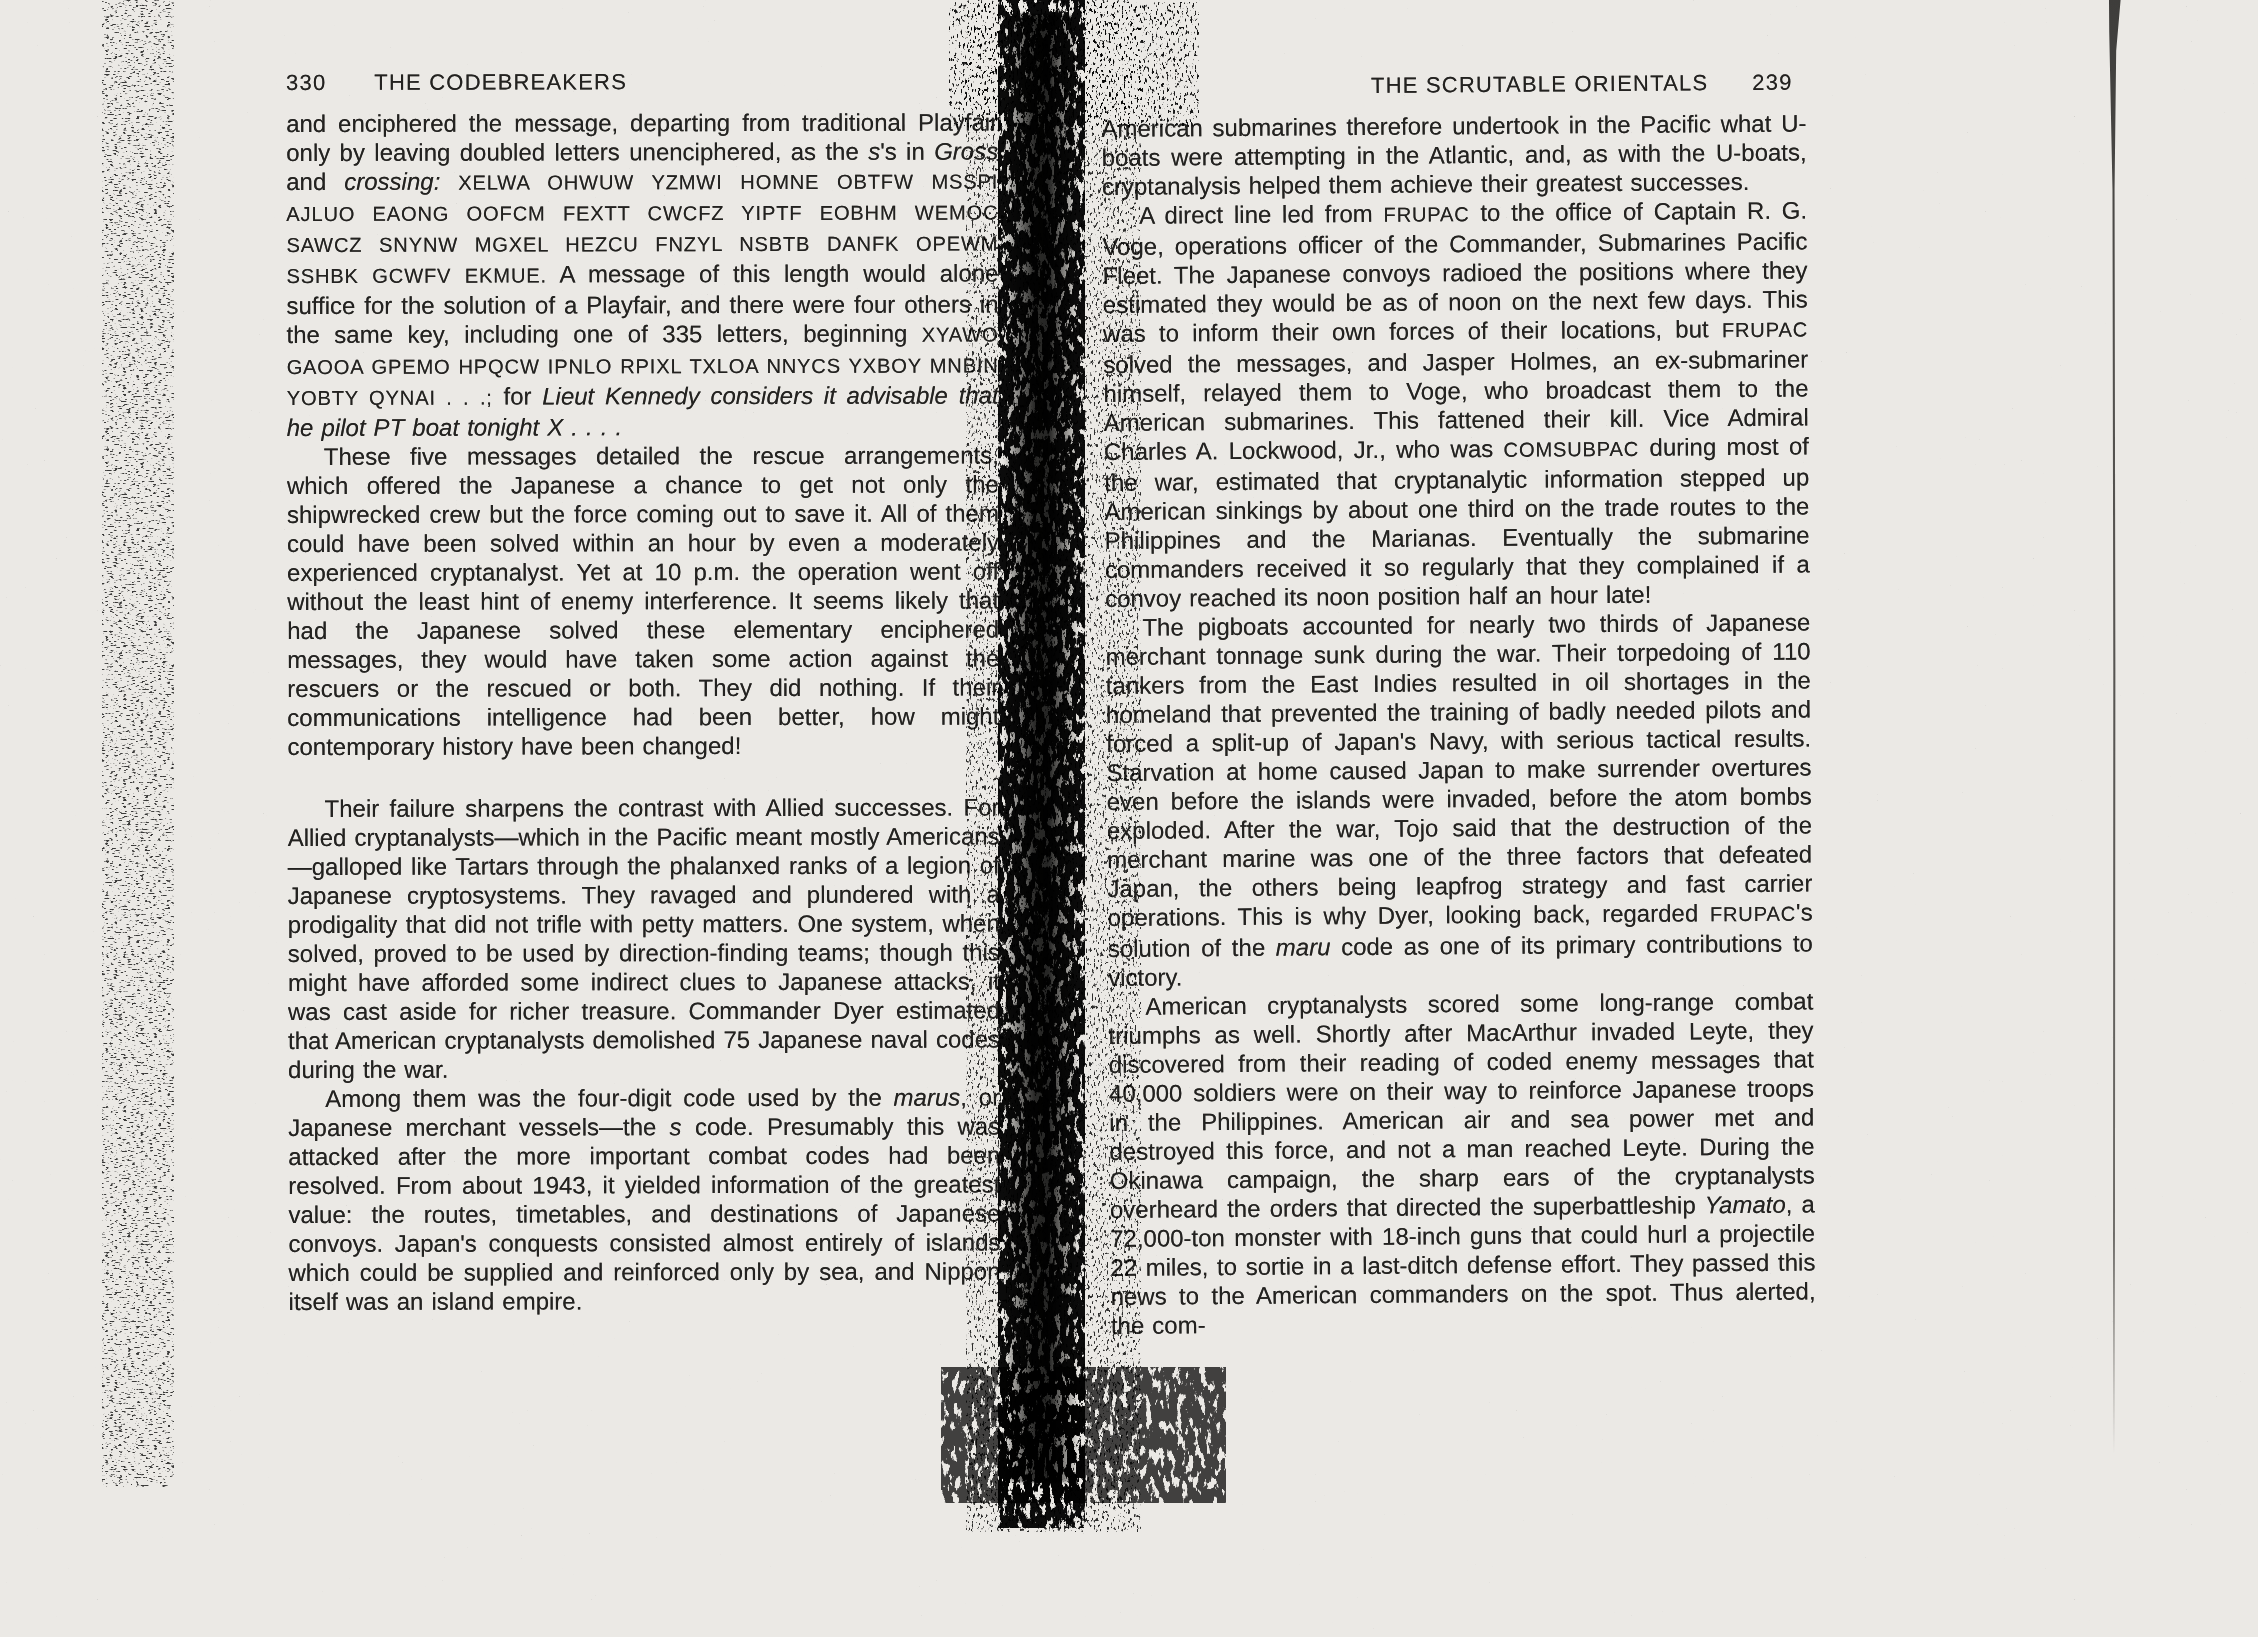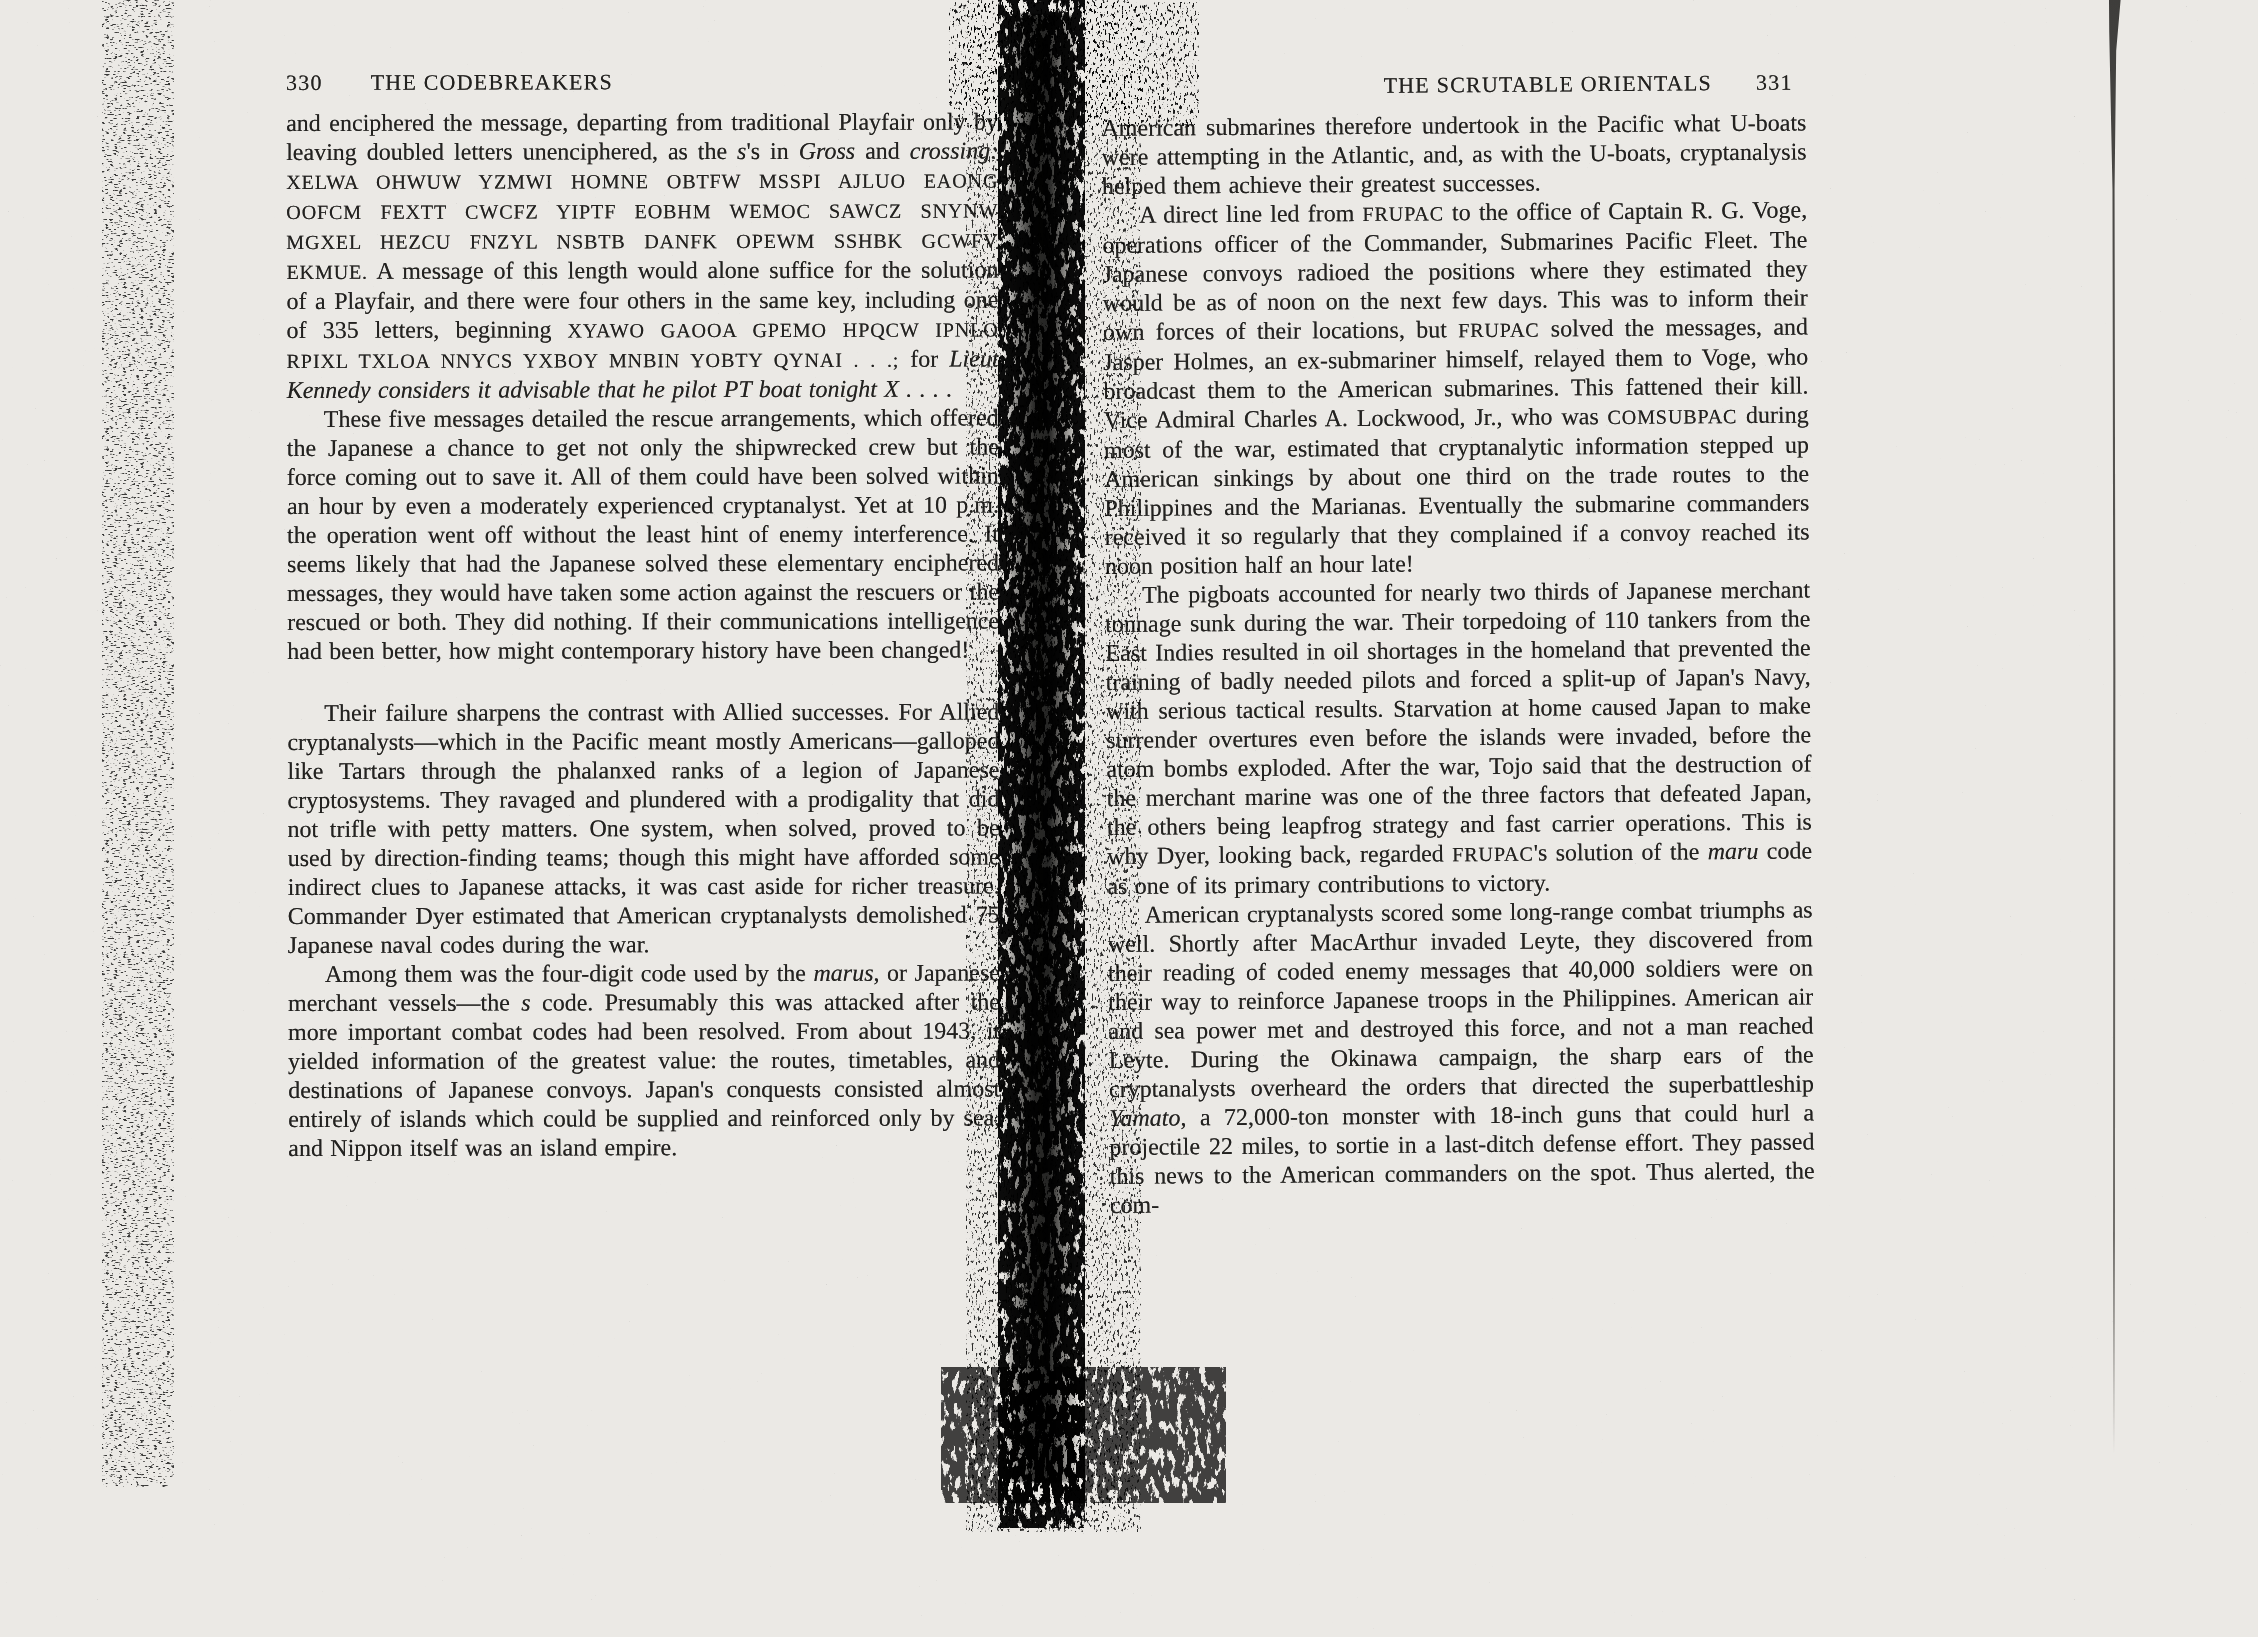--- a/index.html
+++ b/index.html
@@ -8,21 +8,21 @@
     width: 2258px;
     height: 1638px;
     overflow: hidden;
     background: #ebe9e5;
   }
   .sheet {
     position: relative;
     width: 2258px;
     height: 1638px;
     background: #ebe9e5;
-    font-family: Liberation Serif, serif;
+    font-family: Liberation Sans, sans-serif;
     color: #232220;
   }
   .col {
     position: absolute;
     text-shadow: 0 0 0.5px rgba(25,24,22,0.65);
   }
   .left-col {
     left: 286px;
     top: 70px;
     width: 712px;
@@ -107,21 +107,21 @@
         <p class="para"><span>and enciphered the message, departing from traditional Playfair only by leaving doubled letters unenciphered, as the </span><span class="seg-italic">s</span><span>'s in </span><span class="seg-italic">Gross</span><span> and </span><span class="seg-italic">crossing:</span><span> </span><span class="seg-caps">XELWA OHWUW YZMWI HOMNE OBTFW MSSPI AJLUO EAONG OOFCM FEXTT CWCFZ YIPTF EOBHM WEMOC SAWCZ SNYNW MGXEL HEZCU FNZYL NSBTB DANFK OPEWM SSHBK GCWFV EKMUE.</span><span> A message of this length would alone suffice for the solution of a Playfair, and there were four others in the same key, including one of 335 letters, beginning </span><span class="seg-caps">XYAWO GAOOA GPEMO HPQCW IPNLO RPIXL TXLOA NNYCS YXBOY MNBIN YOBTY QYNAI . . .;</span><span> for </span><span class="seg-italic">Lieut Kennedy considers it advisable that he pilot PT boat tonight X . . . .</span></p>
         <p class="para indent"><span>These five messages detailed the rescue arrangements, which offered the Japanese a chance to get not only the shipwrecked crew but the force coming out to save it. All of them could have been solved within an hour by even a moderately experienced cryptanalyst. Yet at 10 p.m. the operation went off without the least hint of enemy interference. It seems likely that had the Japanese solved these elementary enciphered messages, they would have taken some action against the rescuers or the rescued or both. They did nothing. If their communications intelligence had been better, how might contemporary history have been changed!</span></p>
         <p class="para indent space-before"><span>Their failure sharpens the contrast with Allied successes. For Allied cryptanalysts—which in the Pacific meant mostly Americans—galloped like Tartars through the phalanxed ranks of a legion of Japanese cryptosystems. They ravaged and plundered with a prodigality that did not trifle with petty matters. One system, when solved, proved to be used by direction-finding teams; though this might have afforded some indirect clues to Japanese attacks, it was cast aside for richer treasure. Commander Dyer estimated that American cryptanalysts demolished 75 Japanese naval codes during the war.</span></p>
         <p class="para indent"><span>Among them was the four-digit code used by the </span><span class="seg-italic">marus</span><span>, or Japanese merchant vessels—the </span><span class="seg-italic">s</span><span> code. Presumably this was attacked after the more important combat codes had been resolved. From about 1943, it yielded information of the greatest value: the routes, timetables, and destinations of Japanese convoys. Japan's conquests consisted almost entirely of islands which could be supplied and reinforced only by sea, and Nippon itself was an island empire.</span></p>
       </div>
   </div>
 
   <div class="col right-col">
     <div class="running-head right-head">
       <span>THE SCRUTABLE ORIENTALS</span>
-      <span>331</span>
+      <span>239</span>
     </div>
     <div class="body-text">
         <p class="para"><span>American submarines therefore undertook in the Pacific what U-boats were attempting in the Atlantic, and, as with the U-boats, cryptanalysis helped them achieve their greatest successes.</span></p>
         <p class="para indent"><span>A direct line led from </span><span class="seg-caps">FRUPAC</span><span> to the office of Captain R. G. Voge, operations officer of the Commander, Submarines Pacific Fleet. The Japanese convoys radioed the positions where they estimated they would be as of noon on the next few days. This was to inform their own forces of their locations, but </span><span class="seg-caps">FRUPAC</span><span> solved the messages, and Jasper Holmes, an ex-submariner himself, relayed them to Voge, who broadcast them to the American submarines. This fattened their kill. Vice Admiral Charles A. Lockwood, Jr., who was </span><span class="seg-caps">COMSUBPAC</span><span> during most of the war, estimated that cryptanalytic information stepped up American sinkings by about one third on the trade routes to the Philippines and the Marianas. Eventually the submarine commanders received it so regularly that they complained if a convoy reached its noon position half an hour late!</span></p>
         <p class="para indent"><span>The pigboats accounted for nearly two thirds of Japanese merchant tonnage sunk during the war. Their torpedoing of 110 tankers from the East Indies resulted in oil shortages in the homeland that prevented the training of badly needed pilots and forced a split-up of Japan's Navy, with serious tactical results. Starvation at home caused Japan to make surrender overtures even before the islands were invaded, before the atom bombs exploded. After the war, Tojo said that the destruction of the merchant marine was one of the three factors that defeated Japan, the others being leapfrog strategy and fast carrier operations. This is why Dyer, looking back, regarded </span><span class="seg-caps">FRUPAC</span><span>'s solution of the </span><span class="seg-italic">maru</span><span> code as one of its primary contributions to victory.</span></p>
         <p class="para indent"><span>American cryptanalysts scored some long-range combat triumphs as well. Shortly after MacArthur invaded Leyte, they discovered from their reading of coded enemy messages that 40,000 soldiers were on their way to reinforce Japanese troops in the Philippines. American air and sea power met and destroyed this force, and not a man reached Leyte. During the Okinawa campaign, the sharp ears of the cryptanalysts overheard the orders that directed the superbattleship </span><span class="seg-italic">Yamato</span><span>, a 72,000-ton monster with 18-inch guns that could hurl a projectile 22 miles, to sortie in a last-ditch defense effort. They passed this news to the American commanders on the spot. Thus alerted, the com-</span></p>
       </div>
   </div>
 
   <div class="gutter-core"></div>

